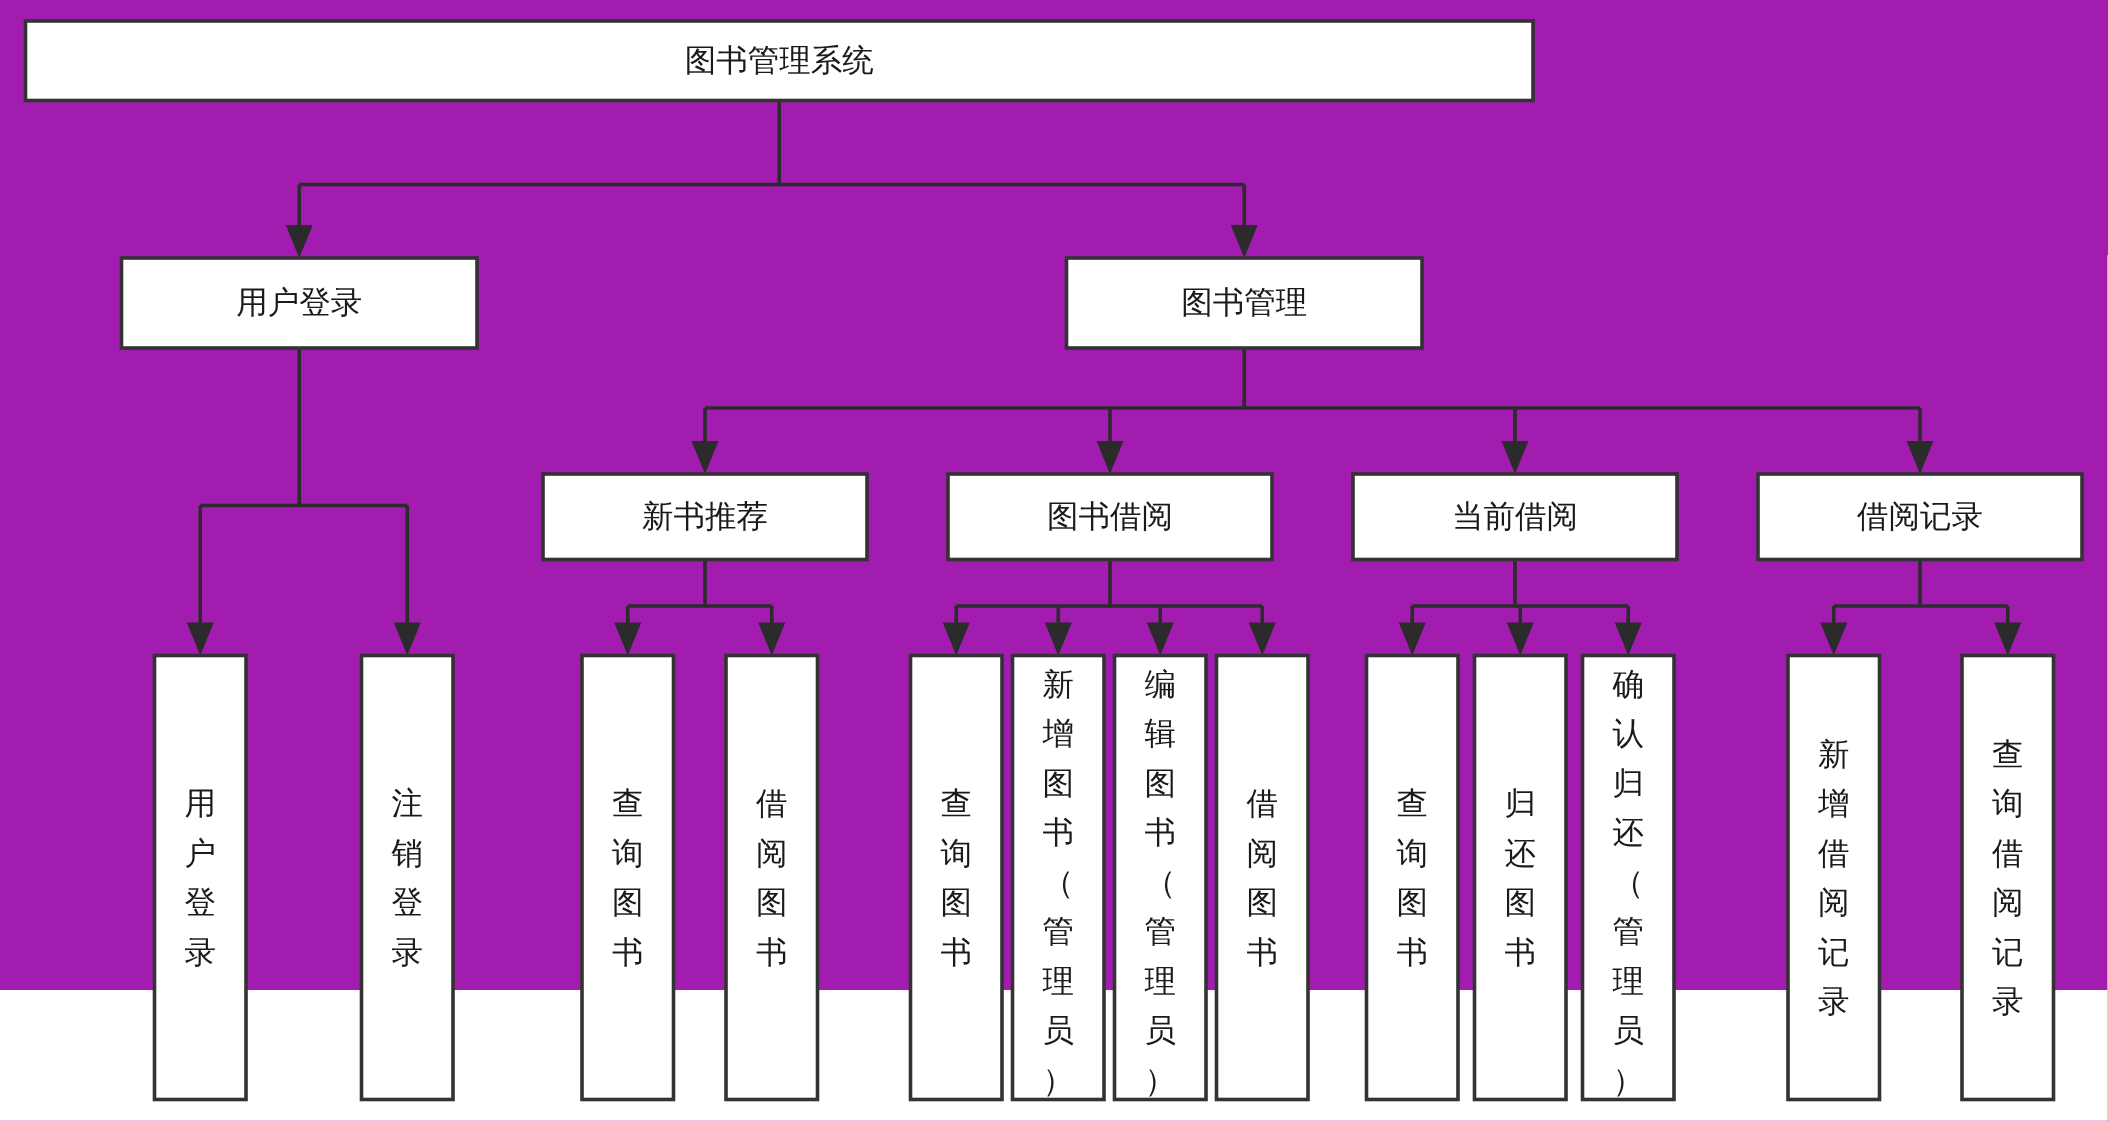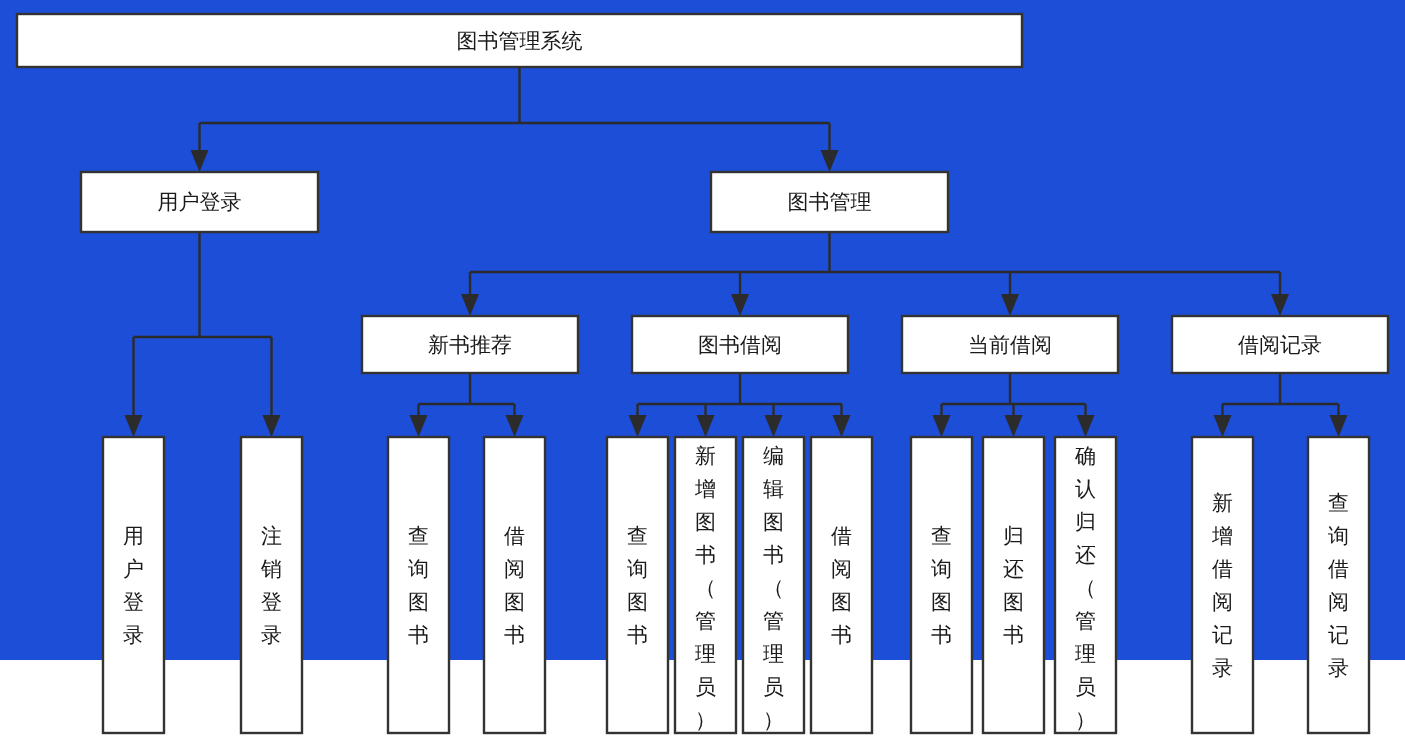--- a/index.html
+++ b/index.html
@@ -10,21 +10,21 @@
   body {
     width: 1405px;
     height: 747px;
     font-family: "DejaVu Sans", "Liberation Sans", sans-serif;
     overflow: hidden;
   }
   #diagram-root {
     position: relative;
     width: 1405px;
     height: 660px;
-    background: #1d4ed8;
+    background: #a21caf;
   }
   svg#flow {
     position: absolute;
     top: 0;
     left: 0;
     width: 1405px;
     height: 747px;
     display: block;
   }
   .node-rect {

